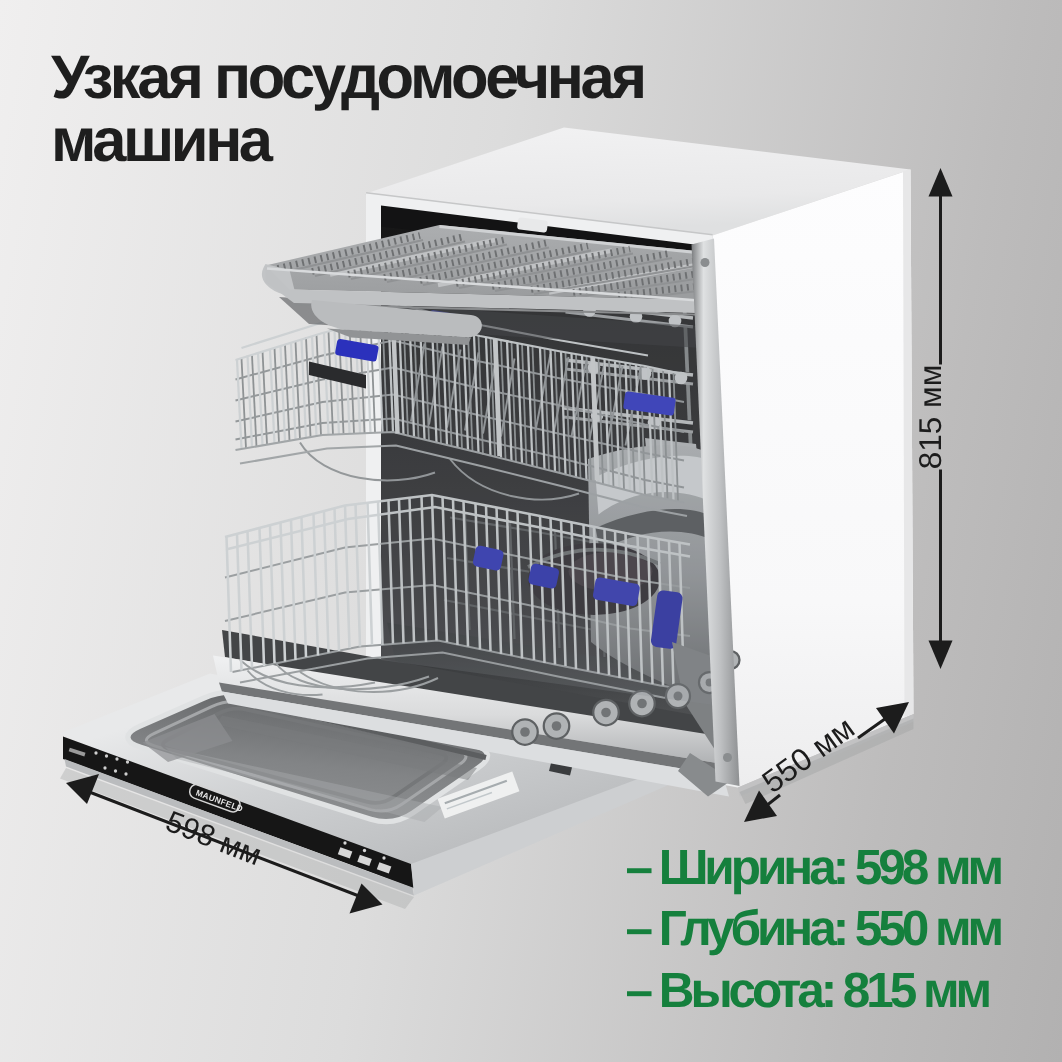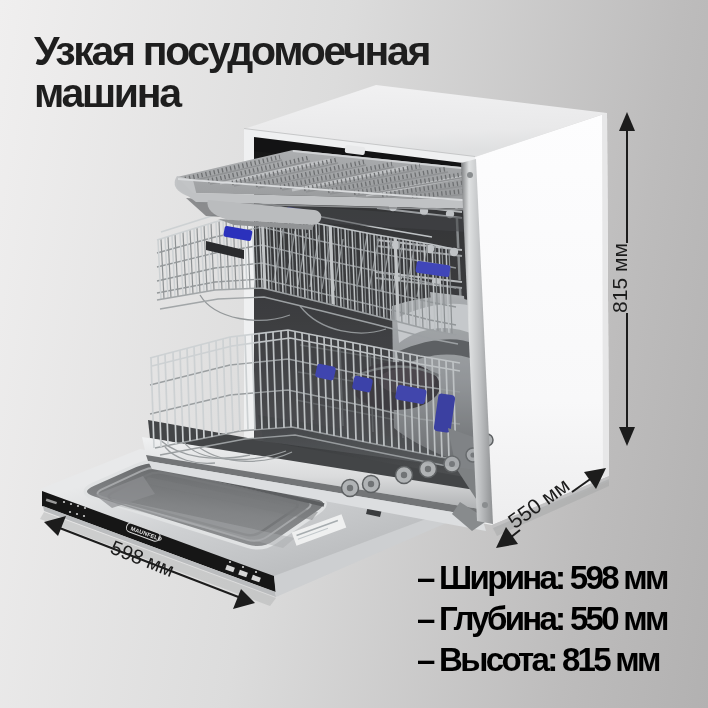--- a/index.html
+++ b/index.html
@@ -2,21 +2,21 @@
 <html><head>
 <meta charset="utf-8">
 <style>
   html,body{margin:0;padding:0;}
   body{width:708px;height:708px;overflow:hidden;position:relative;
        font-family:"Liberation Sans", sans-serif;
        background:linear-gradient(100deg,#f0efef 0%,#dcdcdc 42%,#bdbcbc 82%,#b2b1b1 100%);}
   .t1,.t2{position:absolute;left:34px;font-weight:bold;color:#1e1e1e;
          font-size:41px;line-height:35px;letter-spacing:-2.3px;}
   .t1{top:34px;} .t2{top:76px;}
-  .specs{position:absolute;left:417px;top:557px;color:#000000;
+  .specs{position:absolute;left:417px;top:557px;color:#15803d;
          font-size:33px;line-height:41px;font-weight:bold;letter-spacing:-2.7px;}
 </style>
 </head>
 <body>
 <svg width="708" height="708" viewBox="0 0 708 708" style="position:absolute;left:0;top:0">
   <defs>
     <linearGradient id="rightface" x1="0" y1="0" x2="0" y2="1">
       <stop offset="0" stop-color="#fdfdfe"></stop>
       <stop offset="0.7" stop-color="#f8f8f9"></stop>
       <stop offset="1" stop-color="#ededee"></stop>

